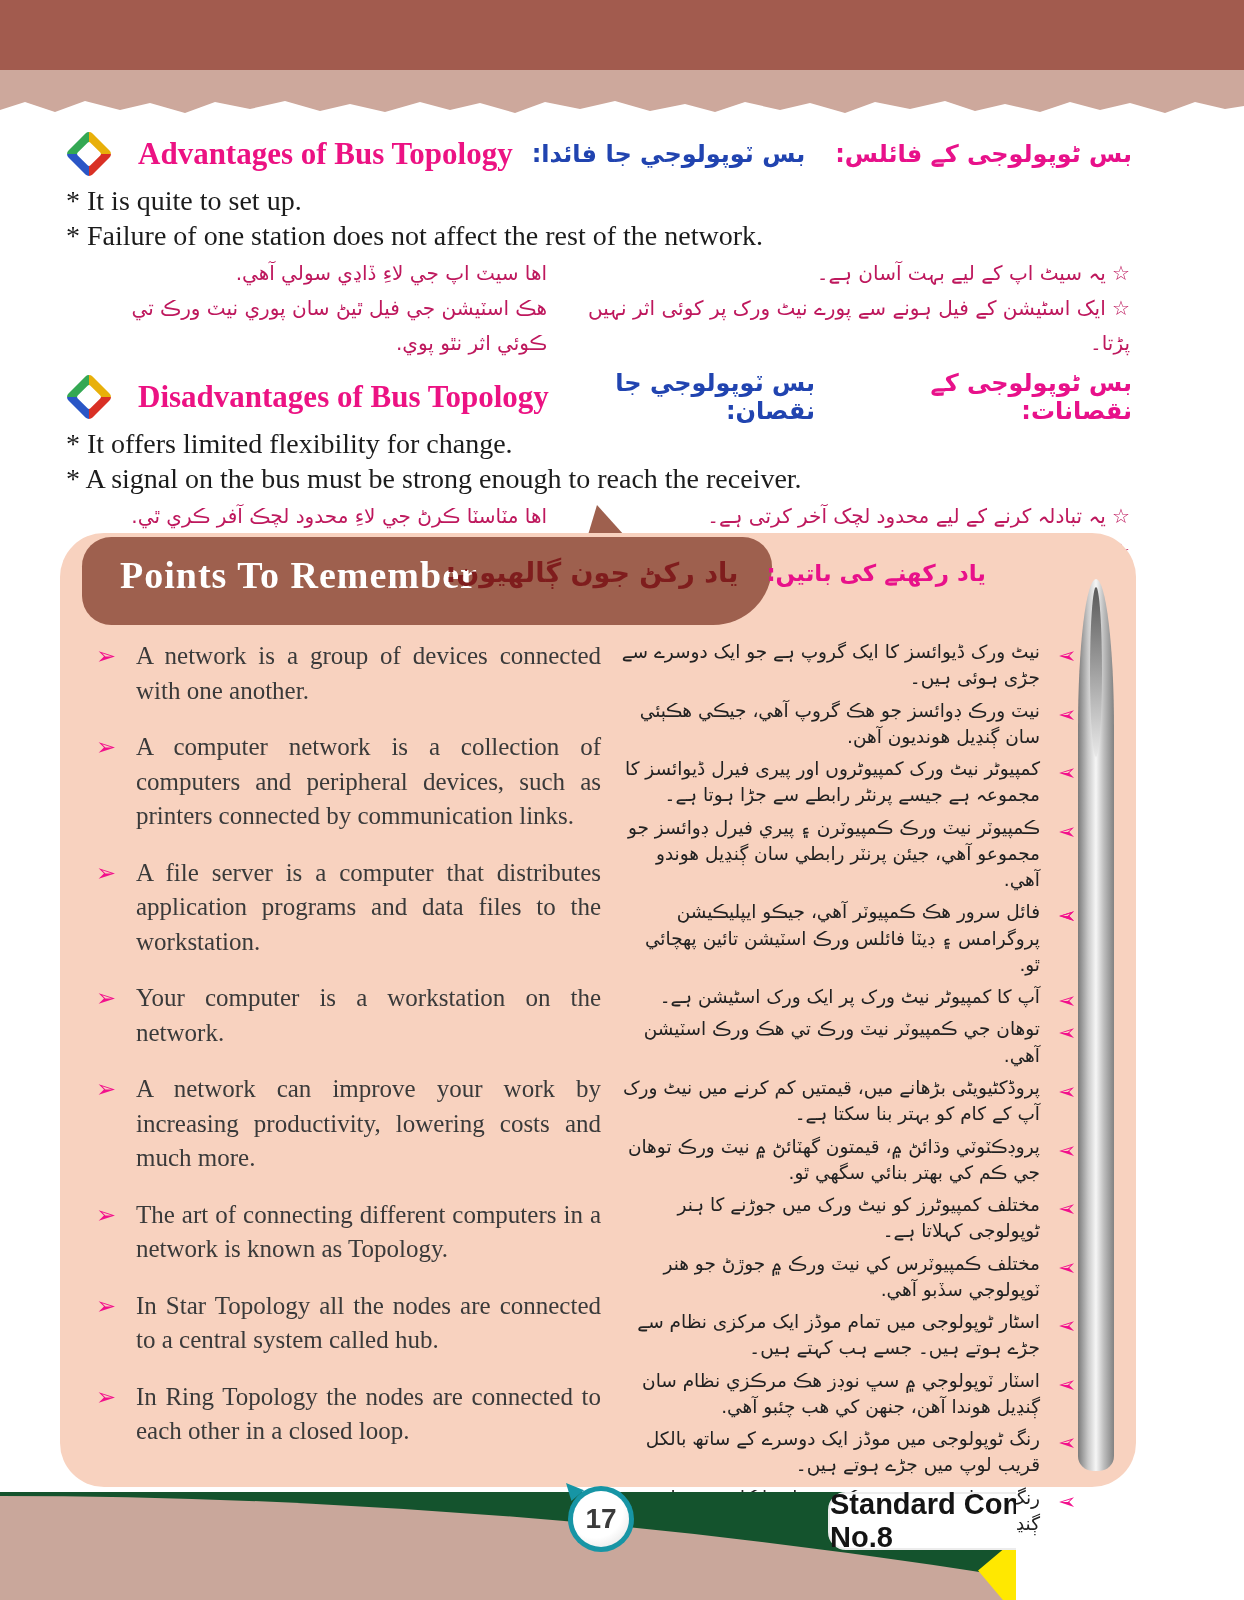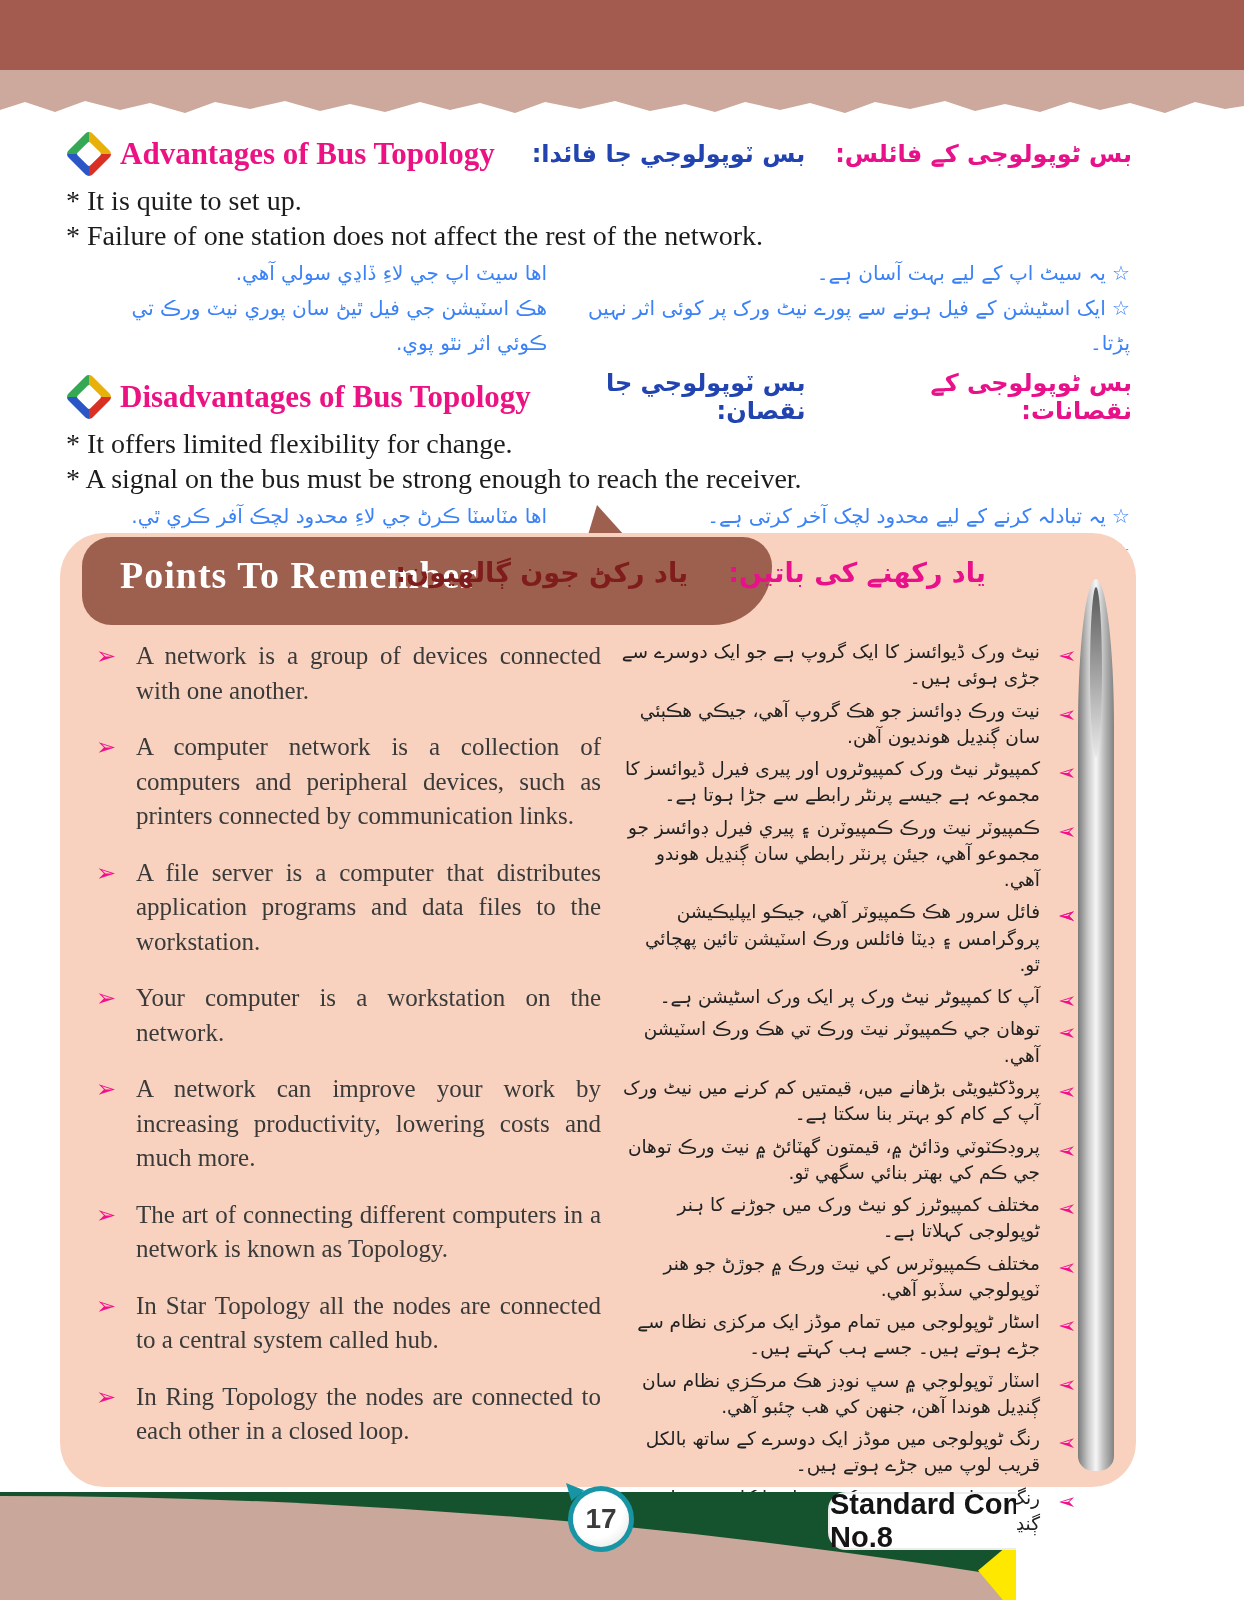--- a/index.html
+++ b/index.html
@@ -8,49 +8,49 @@
 
   
   .bar-brown{position:absolute;top:0;left:0;width:100%;height:70px;background:#A25B4E;}
   .bar-mauve{position:absolute;top:70px;left:0;width:100%;height:50px;background:#CDA89C;}
   .torn{position:absolute;top:94px;left:0;width:1244px;height:30px;}
 
   
   .content{position:absolute;top:122px;left:0;right:0;}
   .heading-row{display:flex;justify-content:space-between;align-items:center;
                padding:0 112px 0 72px;height:52px;margin-top:6px;}
-  .head-left{display:flex;align-items:center;gap:14px;}
+  .head-left{display:flex;align-items:center;gap:32px;}
   .head-title{font-weight:bold;font-size:31px;color:#EC1283;margin:0;white-space:nowrap;}
   .diamond{width:34px;height:34px;display:inline-block;position:relative;transform:rotate(45deg);
            background:conic-gradient(from -45deg,#e8b00a 0 90deg,#d93025 90deg 180deg,
                       #2a56c6 180deg 270deg,#34a853 270deg 360deg);border-radius:5px;flex:0 0 auto;}
   .diamond i{position:absolute;inset:8px;background:#fff;border-radius:2px;display:block;}
   .head-right{display:flex;gap:30px;align-items:center;font-family:"DejaVu Sans",sans-serif;}
   .t-ur{color:#E8118A;font-weight:bold;font-size:24px;}
   .t-sd{color:#2144B0;font-weight:bold;font-size:24px;}
 
   .en-points{list-style:none;margin:4px 16px 0 66px;padding:0;}
   .en-points li{font-size:28px;line-height:1.18;color:#1c1c1c;margin:2px 0;}
 
   .bi-grid{display:grid;grid-template-columns:45% 55%;padding:0 114px 4px 70px;margin-top:4px;}
   .bi-cell{font-family:"DejaVu Sans",sans-serif;font-size:20px;line-height:1.75;
-           color:#3b82f6;text-align:right;margin-left:37px;}
+           color:#be185d;text-align:right;margin-left:37px;}
 
   
   .ptr-box{position:absolute;top:533px;left:60px;width:1076px;height:954px;
            background:#F8D2BF;border-radius:44px;}
   .banner-tail{position:absolute;top:505px;left:588px;width:36px;height:30px;background:#9E604E;
                clip-path:polygon(25% 0,100% 100%,0 100%);}
   .banner{position:absolute;top:4px;left:22px;width:690px;height:88px;background:#9E604E;
           border-radius:30px 30px 60px 30px;}
   .banner h2{color:#ffffff;font-size:38px;font-weight:bold;letter-spacing:1px;
              margin:16px 0 0 38px;font-family:"Liberation Serif",serif;}
   .ptr-titles{position:absolute;top:24px;right:150px;display:flex;gap:28px;align-items:center;
               font-family:"DejaVu Sans",sans-serif;}
-  .ptr-titles .t-ur{font-size:27px;margin-left:12px;}
+  .ptr-titles .t-ur{font-size:23px;}
   .ptr-titles .t-sd{font-size:27px;color:#7f1d1d;}
 
   .ptr-cols{position:absolute;top:106px;left:36px;width:980px;
             display:grid;grid-template-columns:505px 455px;column-gap:20px;align-items:start;}
   .ptr-en{list-style:none;margin:0;padding:0;}
   .ptr-en li{position:relative;font-size:25px;line-height:1.38;color:#3a3a3a;
              padding-left:40px;margin-bottom:22px;text-align:justify;}
   .arr{position:absolute;left:0;top:1px;color:#F2108C;font-size:24px;font-family:"DejaVu Sans",sans-serif;}
   .arr::before{content:"➢";}
   .ptr-rtl{list-style:none;margin:0;padding:0;}

